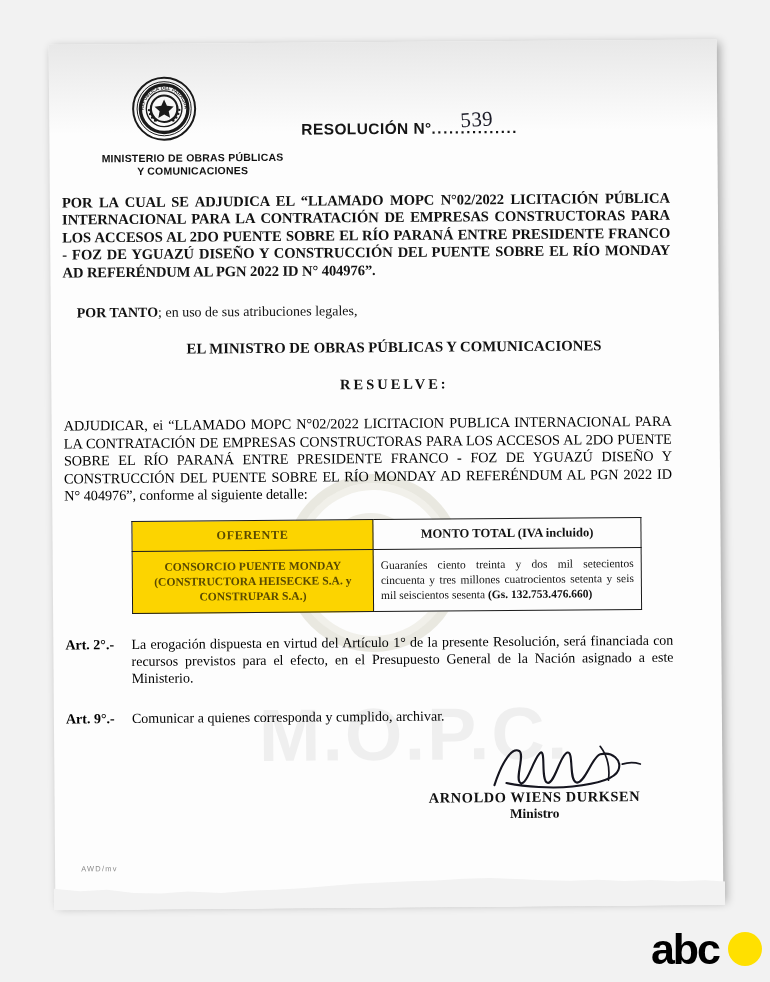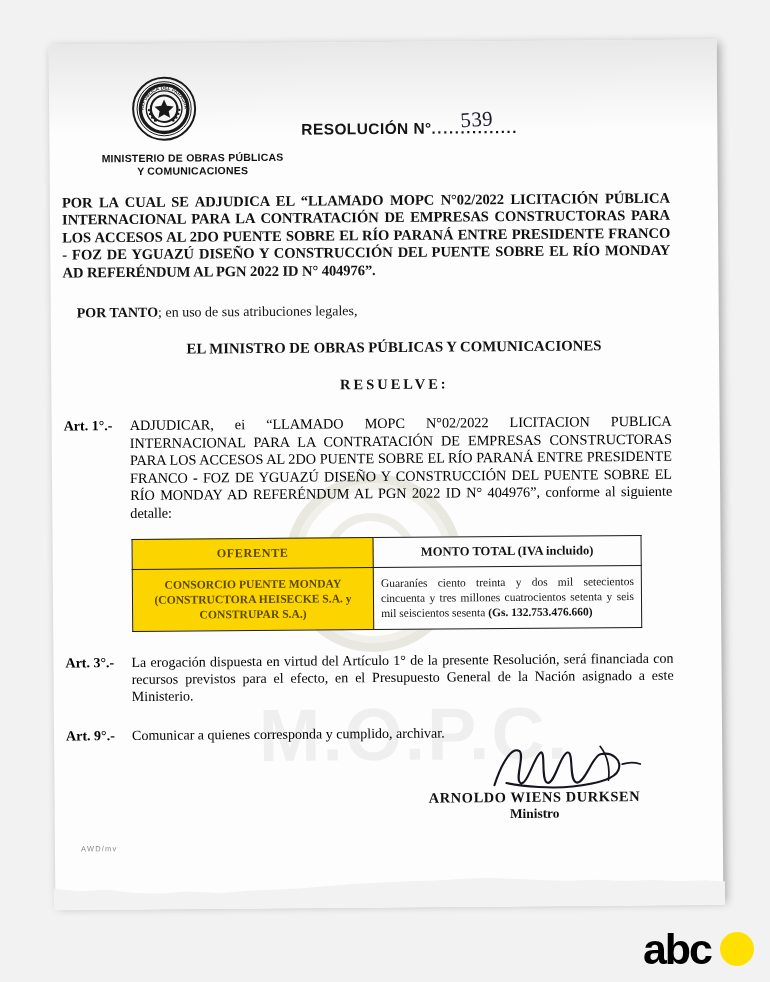--- a/index.html
+++ b/index.html
@@ -305,31 +305,31 @@
     top: 65px;
     width: 300px;
     text-align: center;
     font-size: 13.4px;
     font-weight: bold;
     color: #111;
   }
   .initials-mark {
     position: absolute;
     left: 26px;
-    top: 100px;
+    top: 120px;
     font-family: "Liberation Sans", sans-serif;
     font-size: 7.5px;
     letter-spacing: 1.2px;
     color: #8d8d8d;
   }
 
   
   #abc-logo {
     position: absolute;
-    right: 16px;
+    right: 8px;
     bottom: 14px;
     display: flex;
     align-items: center;
     gap: 9px;
   }
   #abc-logo .abc-text {
     font-family: "Liberation Sans", sans-serif;
     font-weight: bold;
     font-size: 43px;
     line-height: 38px;
@@ -407,42 +407,41 @@
 
           <p class="para portanto">
             <b>POR TANTO</b><span>; en uso de sus atribuciones legales,</span>
           </p>
 
           <p class="para ministro-line">EL MINISTRO DE OBRAS PÚBLICAS Y COMUNICACIONES</p>
 
           <p class="para resuelve-line">RESUELVE:</p>
 
           <div class="article">
-            <div class="art-label">Art. 1°.-</div>
             <div class="art-body art1-body">ADJUDICAR, ei “LLAMADO MOPC N°02/2022 LICITACION PUBLICA INTERNACIONAL PARA LA CONTRATACIÓN DE EMPRESAS CONSTRUCTORAS PARA LOS ACCESOS AL 2DO PUENTE SOBRE EL RÍO PARANÁ ENTRE PRESIDENTE FRANCO - FOZ DE YGUAZÚ DISEÑO Y CONSTRUCCIÓN DEL PUENTE SOBRE EL RÍO MONDAY AD REFERÉNDUM AL PGN 2022 ID N° 404976”, conforme al siguiente detalle:</div>
           </div>
 
           <table class="award-table">
             <tbody>
               <tr>
                 <td class="cell-oferente-head">OFERENTE</td>
                 <td class="cell-monto-head">MONTO TOTAL (IVA incluido)</td>
               </tr>
               <tr>
                 <td class="cell-oferente-body">CONSORCIO PUENTE MONDAY (CONSTRUCTORA HEISECKE S.A. y CONSTRUPAR S.A.)</td>
                 <td class="cell-monto-body">
                   <span>Guaraníes ciento treinta y dos mil setecientos cincuenta y tres millones cuatrocientos setenta y seis mil seiscientos sesenta</span>
                   <span class="amount">(Gs. 132.753.476.660)</span>
                 </td>
               </tr>
             </tbody>
           </table>
 
           <div class="article">
-            <div class="art-label">Art. 3°.-</div>
+            <div class="art-label">Art. 2°.-</div>
             <div class="art-body art2-body">La erogación dispuesta en virtud del Artículo 1° de la presente Resolución, será financiada con recursos previstos para el efecto, en el Presupuesto General de la Nación asignado a este Ministerio.</div>
           </div>
 
           <div class="article">
             <div class="art-label">Art. 9°.-</div>
             <div class="art-body art3-body">Comunicar a quienes corresponda y cumplido, archivar.</div>
           </div>
         </div>
 
         <div class="signature-zone">

